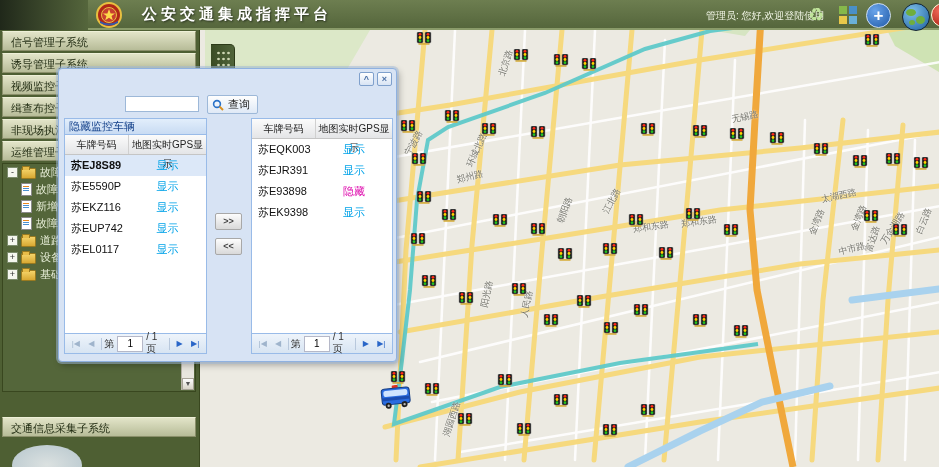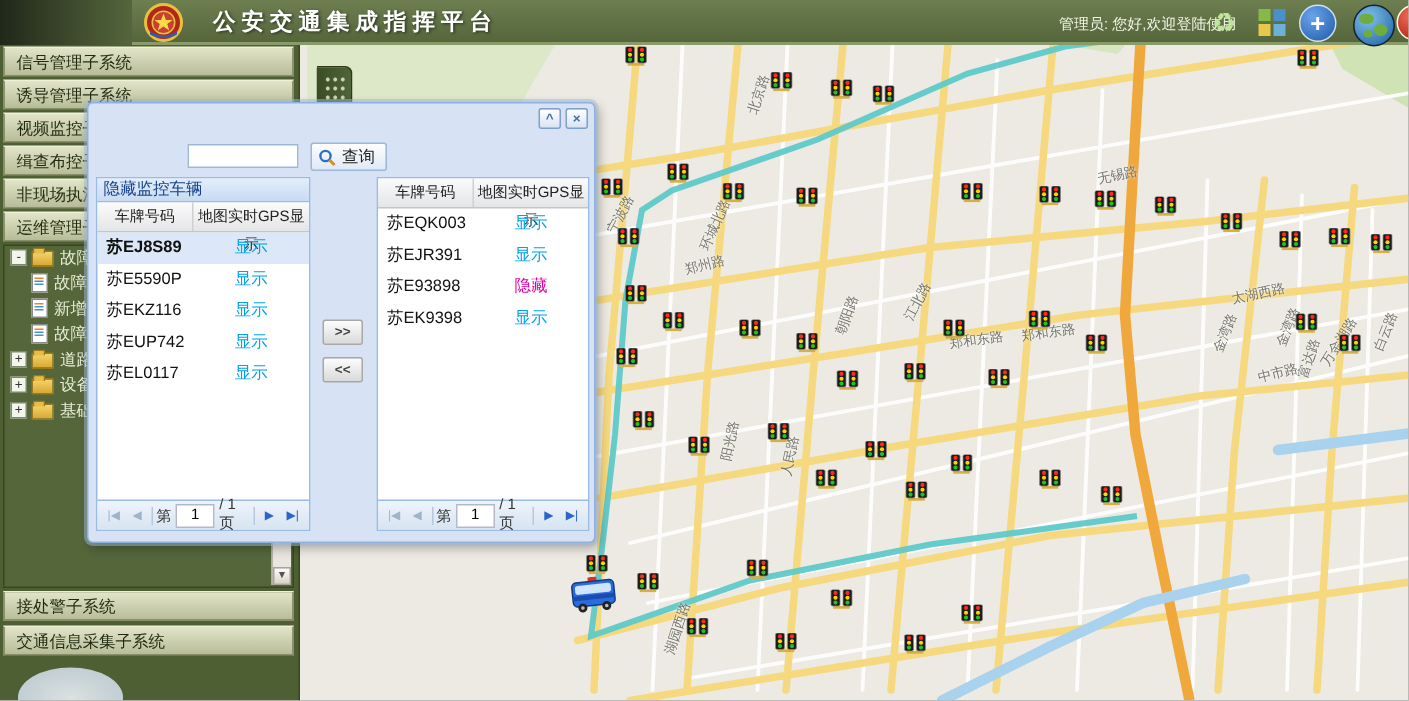--- a/index.html
+++ b/index.html
@@ -818,21 +818,20 @@
       </div>
       <div class="titem">
         <span class="expbox">+</span><span class="folder"></span><span class="lbl">基础设置</span>
       </div>
       <div class="tscroll">
         <div class="arr" style="top:0">▲</div>
         <div class="arr" style="bottom:0">▼</div>
       </div>
     </div>
 
-    <div class="mbar" style="top:364px">接处警子系统</div>
     <div class="mbar" style="top:387px">交通信息采集子系统</div>
     <div class="sb-ellipse"></div>
   </div>
 
   <div class="handle">
     <div class="dots"></div>
   </div>
 
   <div class="dialog">
     <div class="dbtn" style="right:22px">^</div>

